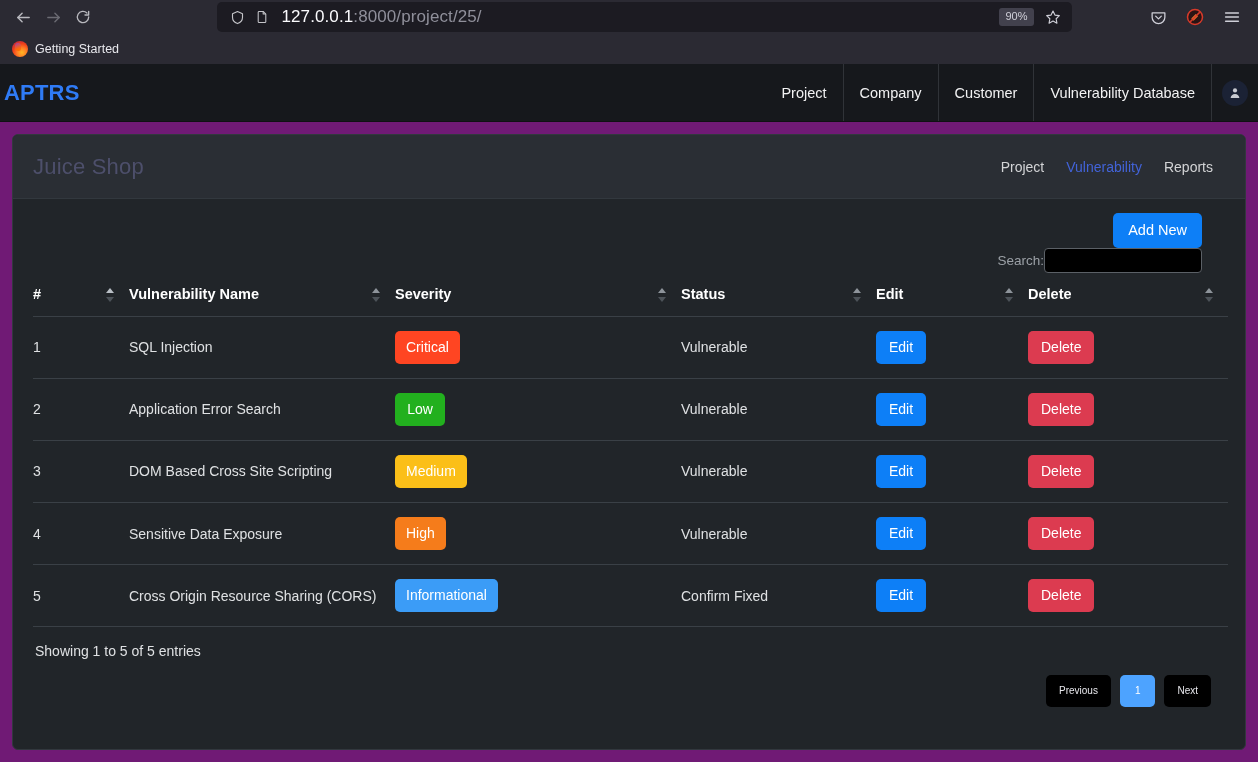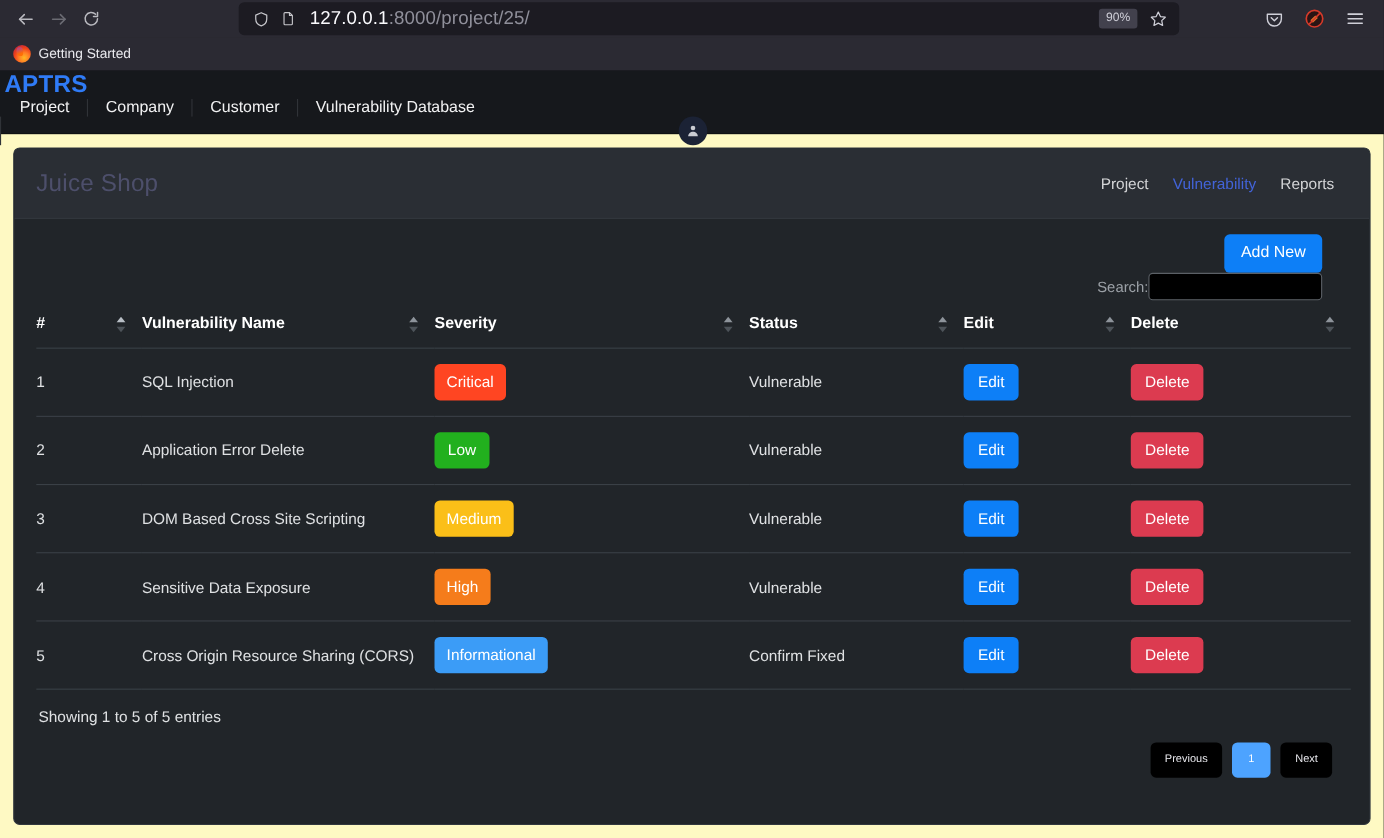--- a/index.html
+++ b/index.html
@@ -147,21 +147,20 @@
     opacity:.85;
   }
 
   
   .app-navbar {
     height: 58px;
     background: #16181c;
     display: flex;
     align-items: stretch;
     border-bottom: 1px solid #0f1113;
-    flex-direction: column;
   }
 
   .brand {
     display: flex;
     align-items: center;
     padding-left: 4px;
     font-size: 22px;
     font-weight: bold;
     color: #2f7bf6;
     letter-spacing: 0.2px;
@@ -200,21 +199,21 @@
     background: #1b2235;
     display: flex;
     align-items: center;
     justify-content: center;
     color: #c9cbd2;
   }
 
   
   .page {
     padding: 12px;
-    background: #fef9c3;
+    background: #701a75;
     height: calc(762px - 34px - 30px - 58px);
   }
 
   .card {
     background: #212529;
     border: 1px solid #32383e;
     border-radius: 6px;
     overflow: hidden;
     height: 100%;
   }
@@ -594,21 +593,21 @@
             <tr>
               <td>1</td>
               <td>SQL Injection</td>
               <td><span class="badge" style="background: rgb(255, 69, 34);">Critical</span></td>
               <td>Vulnerable</td>
               <td><button class="btn-edit">Edit</button></td>
               <td><button class="btn-del">Delete</button></td>
             </tr>
             <tr>
               <td>2</td>
-              <td>Application Error Delete</td>
+              <td>Application Error Search</td>
               <td><span class="badge" style="background: rgb(34, 176, 30);">Low</span></td>
               <td>Vulnerable</td>
               <td><button class="btn-edit">Edit</button></td>
               <td><button class="btn-del">Delete</button></td>
             </tr>
             <tr>
               <td>3</td>
               <td>DOM Based Cross Site Scripting</td>
               <td><span class="badge" style="background: rgb(251, 191, 24);">Medium</span></td>
               <td>Vulnerable</td>

